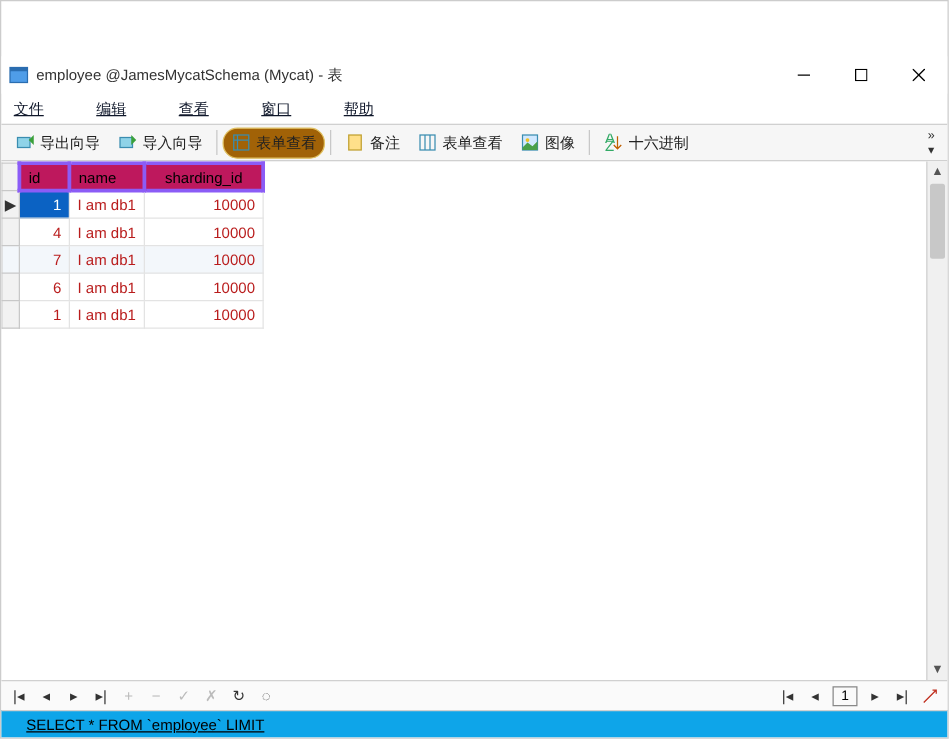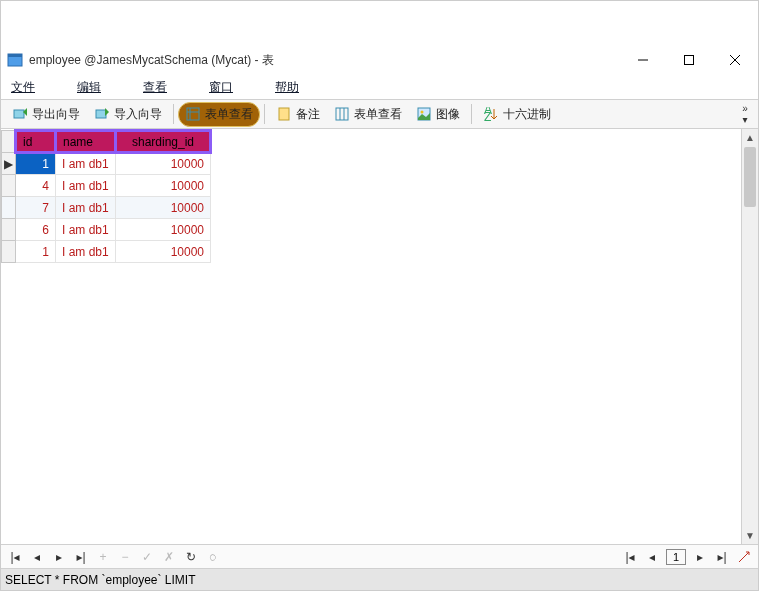--- a/index.html
+++ b/index.html
@@ -34,21 +34,21 @@
 .vscroll .thumb { position: absolute; left: 2px; right: 2px; top: 18px; height: 60px; background: #c8c8c8; border-radius: 2px; }
 .vscroll .arr { position: absolute; left: 0; right: 0; height: 17px; text-align: center; color: #555; font-size: 10px; line-height: 17px; }
 .vscroll .arr.top { top: 0; } .vscroll .arr.bot { bottom: 0; }
 
 .navbar { height: 24px; border-top: 1px solid #d0d0d0; display: flex; align-items: center; padding: 0 6px; gap: 6px; background: #fafafa; }
 .nbtn { width: 16px; height: 16px; display: flex; align-items: center; justify-content: center; color: #333; }
 .nbtn.dis { color: #bbb; }
 .spacer { flex: 1; }
 .pagebox { width: 20px; height: 16px; border: 1px solid #888; text-align: center; font-size: 11px; line-height: 14px; }
 
-.status { height: 22px; border-top: 1px solid #d0d0d0; display: flex; align-items: center; padding: 0 4px; background: #e5e5e5; }
+.status { height: 22px; border-top: 1px solid #d0d0d0; display: flex; align-items: center; padding: 0 20px; background: #0ea5e9; text-decoration: underline; }
 .status .q { flex: 1; color: #000; }
 .status .info { color: #000; }
 svg { display: block; }
 </style>
 </head>
 <body>
 
 <div class="titlebar">
   <span class="app-icon">
     <svg width="16" height="16">

